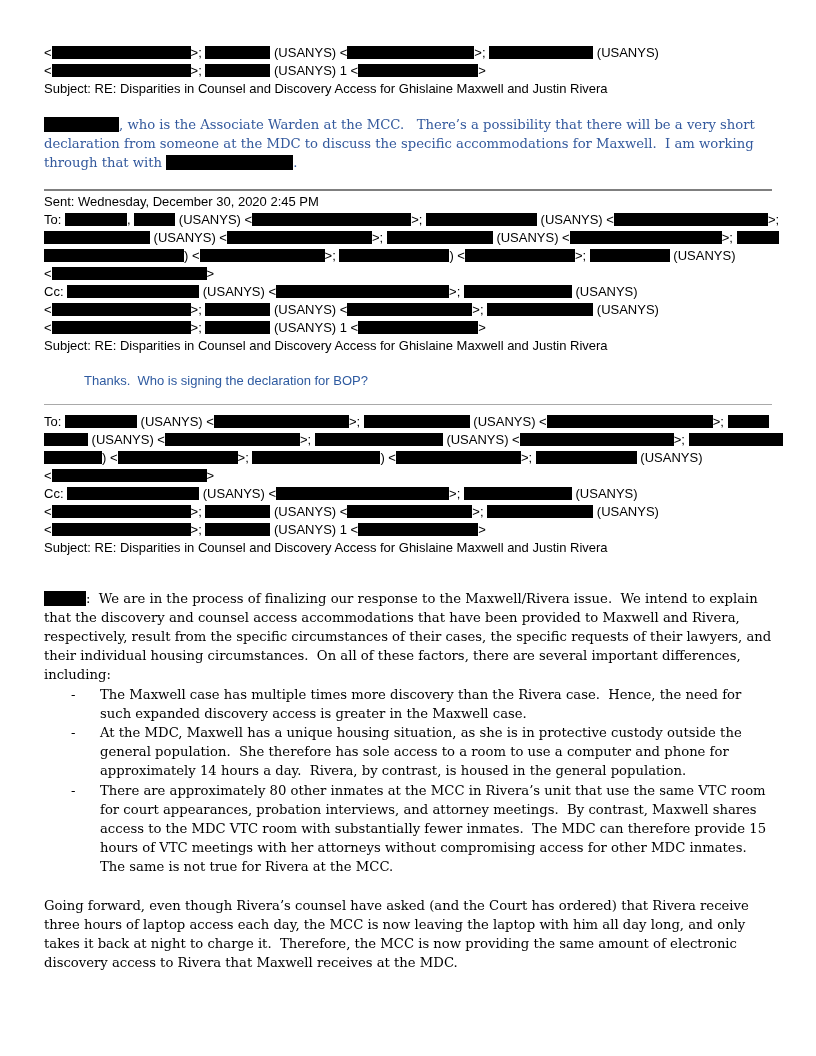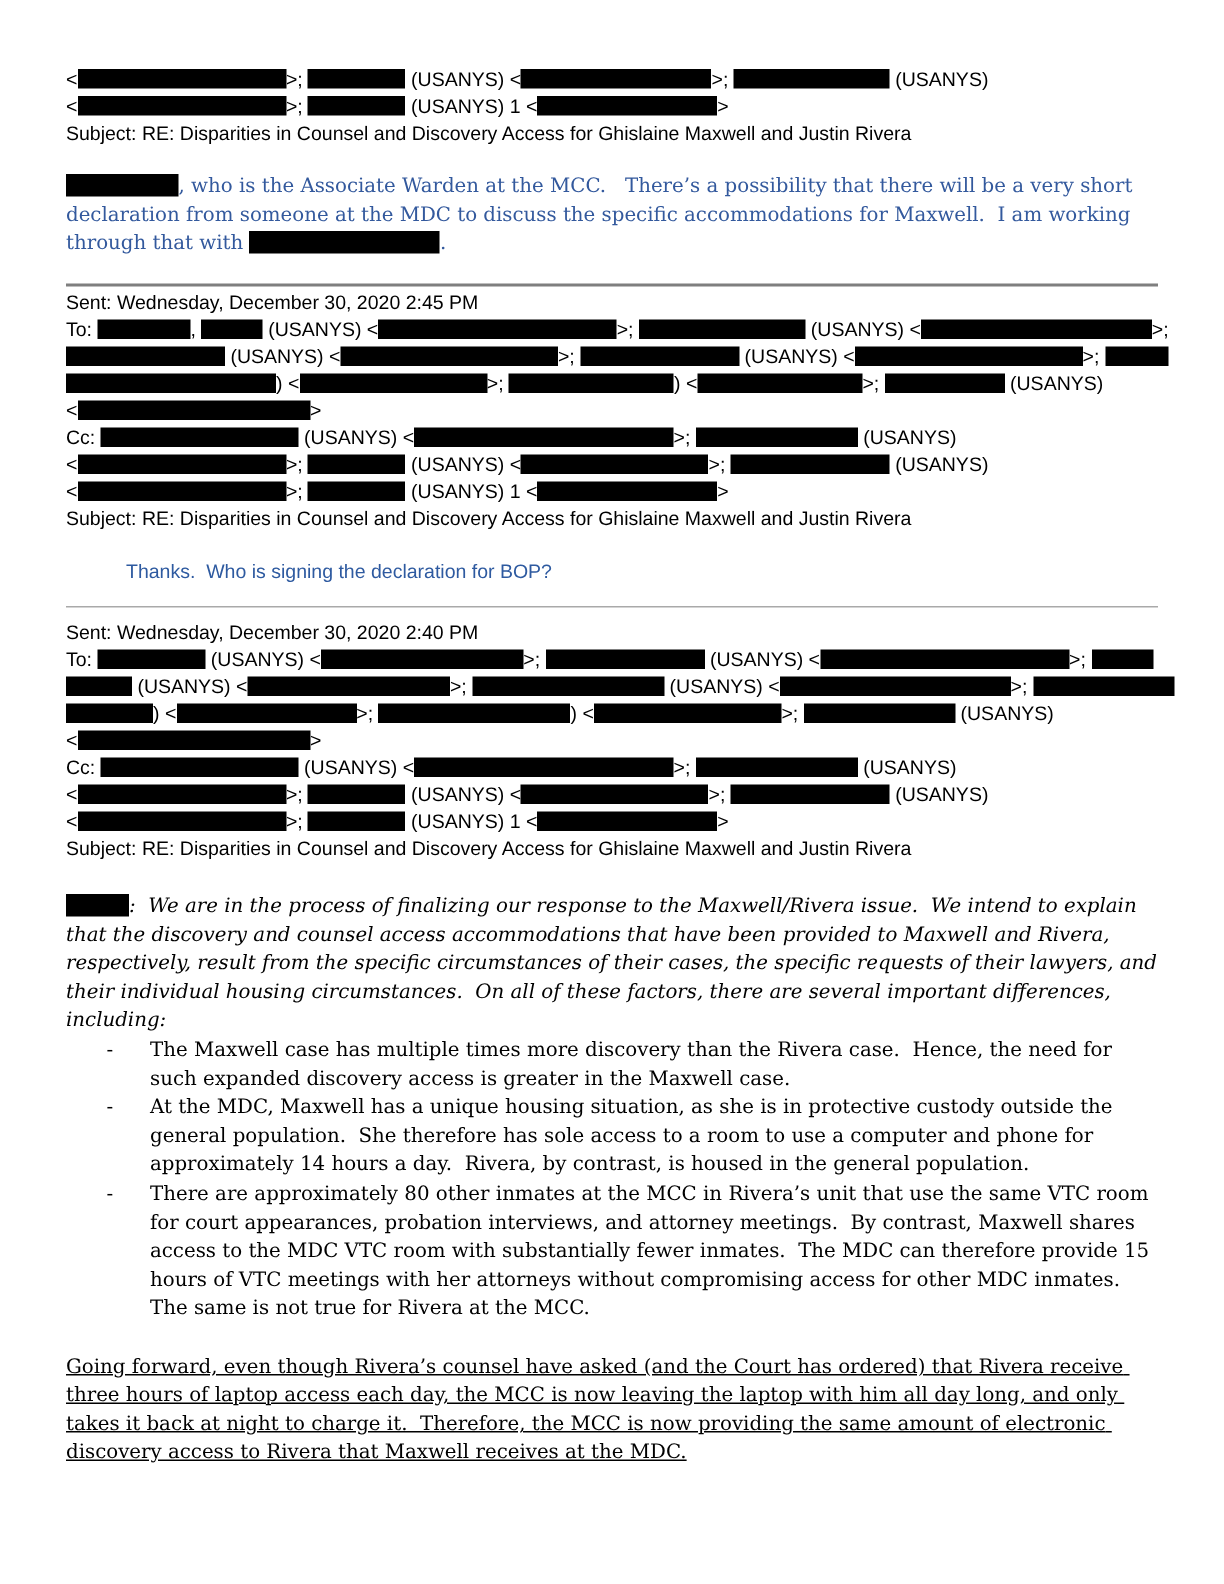--- a/index.html
+++ b/index.html
@@ -39,22 +39,22 @@
   .mt-blue1 { margin-top:17px; }
   .divider1 {
     border:none; border-top:2px solid #7f7f7f;
     margin:16px 0 2px 0;
   }
   .divider2 {
     border:none; border-top:1px solid #a9a9a9;
     margin:14px 0 8px 0;
   }
   .mt-thanks { margin-top:17px; }
-  .mt-body { margin-top:20px;font-style:italic; }
-  .mt-close { margin-top:19px;text-decoration:underline; }
+  .mt-body { margin-top:32px; }
+  .mt-close { margin-top:19px; }
   .bullets { font:13.2px/19.2px "DejaVu Serif", serif; }
   .bullet { display:flex; padding-left:27px; }
   .bullet .dash { flex:none; width:29px; }
   .bullet .btext { flex:1; white-space:pre-wrap; }
 </style>
 </head>
 <body>
 
 <div class="page">
 
@@ -78,21 +78,20 @@
     <div class="hline"><span>&lt;</span><span class="redact" style="width: 139px;"></span><span>&gt;; </span><span class="redact" style="width: 65px;"></span><span> (USANYS) &lt;</span><span class="redact" style="width: 125px;"></span><span>&gt;; </span><span class="redact" style="width: 106px;"></span><span> (USANYS)</span></div>
     <div class="hline"><span>&lt;</span><span class="redact" style="width: 139px;"></span><span>&gt;; </span><span class="redact" style="width: 65px;"></span><span> (USANYS) 1 &lt;</span><span class="redact" style="width: 120px;"></span><span>&gt;</span></div>
     <div class="hline"><span class="lbl">Subject:</span><span> RE: Disparities in Counsel and Discovery Access for Ghislaine Maxwell and Justin Rivera</span></div>
   </div>
 
   <div class="blue-sans mt-thanks">Thanks.  Who is signing the declaration for BOP?</div>
 
   <hr class="divider2">
 
   <div>
-    <div class="hline"><span class="lbl">Sent:</span><span> Wednesday, December 30, 2020 2:40 PM</span></div>
     <div class="hline"><span class="lbl">To:</span><span> </span><span class="redact" style="width: 72px;"></span><span> (USANYS) &lt;</span><span class="redact" style="width: 135px;"></span><span>&gt;; </span><span class="redact" style="width: 106px;"></span><span> (USANYS) &lt;</span><span class="redact" style="width: 166px;"></span><span>&gt;; </span><span class="redact" style="width: 41px;"></span></div>
     <div class="hline"><span class="redact" style="width: 44px;"></span><span> (USANYS) &lt;</span><span class="redact" style="width: 135px;"></span><span>&gt;; </span><span class="redact" style="width: 128px;"></span><span> (USANYS) &lt;</span><span class="redact" style="width: 154px;"></span><span>&gt;; </span><span class="redact" style="width: 94px;"></span></div>
     <div class="hline"><span class="redact" style="width: 58px;"></span><span>) &lt;</span><span class="redact" style="width: 120px;"></span><span>&gt;; </span><span class="redact" style="width: 128px;"></span><span>) &lt;</span><span class="redact" style="width: 125px;"></span><span>&gt;; </span><span class="redact" style="width: 101px;"></span><span> (USANYS)</span></div>
     <div class="hline"><span>&lt;</span><span class="redact" style="width: 155px;"></span><span>&gt;</span></div>
     <div class="hline"><span class="lbl">Cc:</span><span> </span><span class="redact" style="width: 132px;"></span><span> (USANYS) &lt;</span><span class="redact" style="width: 173px;"></span><span>&gt;; </span><span class="redact" style="width: 108px;"></span><span> (USANYS)</span></div>
     <div class="hline"><span>&lt;</span><span class="redact" style="width: 139px;"></span><span>&gt;; </span><span class="redact" style="width: 65px;"></span><span> (USANYS) &lt;</span><span class="redact" style="width: 125px;"></span><span>&gt;; </span><span class="redact" style="width: 106px;"></span><span> (USANYS)</span></div>
     <div class="hline"><span>&lt;</span><span class="redact" style="width: 139px;"></span><span>&gt;; </span><span class="redact" style="width: 65px;"></span><span> (USANYS) 1 &lt;</span><span class="redact" style="width: 120px;"></span><span>&gt;</span></div>
     <div class="hline"><span class="lbl">Subject:</span><span> RE: Disparities in Counsel and Discovery Access for Ghislaine Maxwell and Justin Rivera</span></div>
   </div>
 

